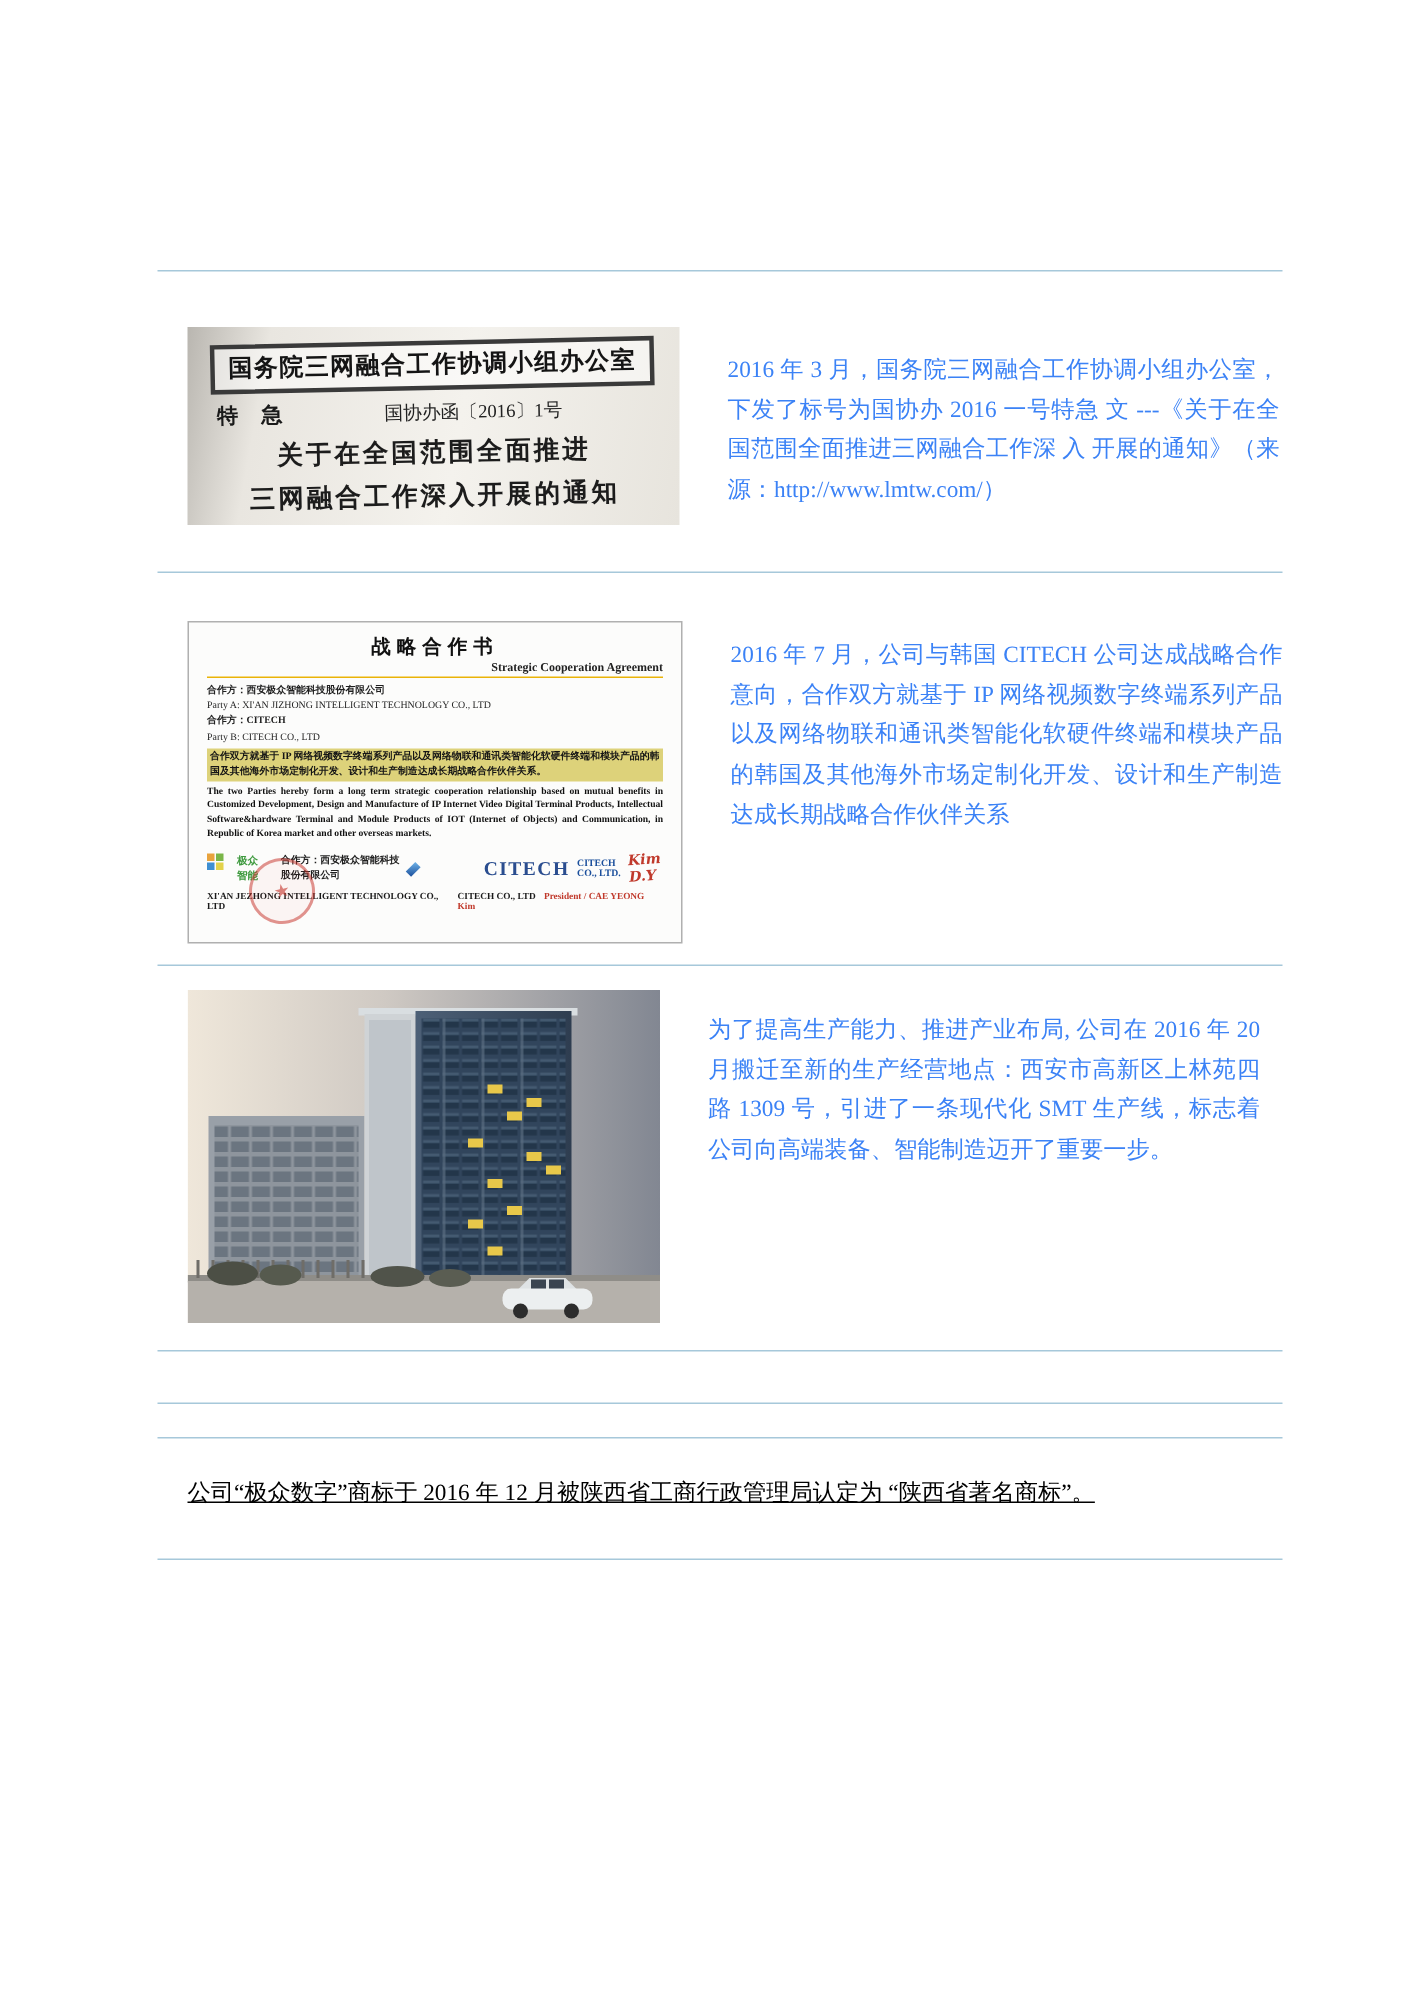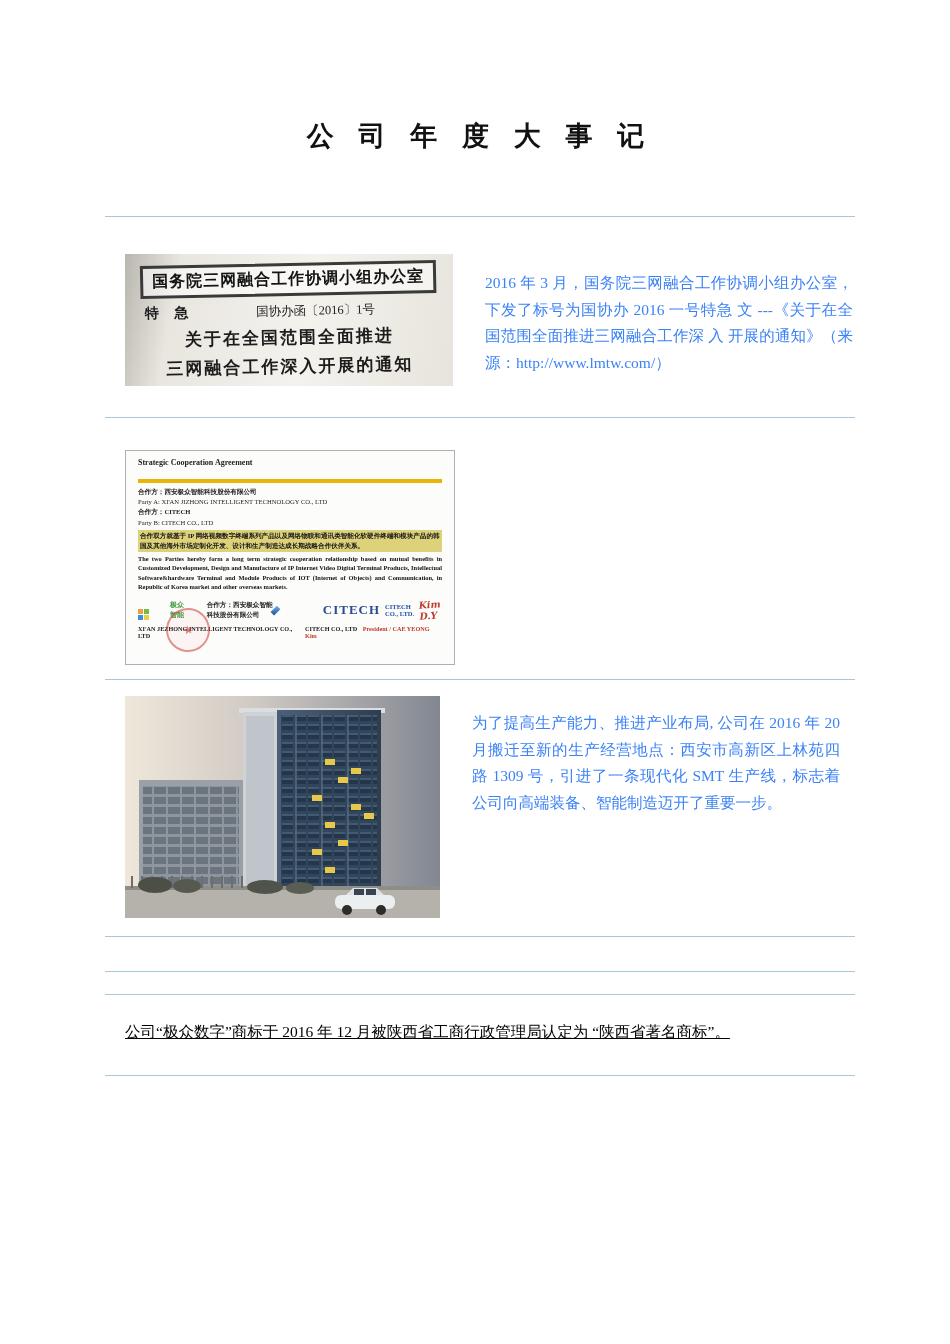--- a/index.html
+++ b/index.html
@@ -66,34 +66,34 @@
     text-align:center; font-size:17px; font-weight:bold; letter-spacing:2px;
     color:#1c1c1c; margin-top:7px; line-height:1.3;
   }
 
   
   .agreement {
     width:330px; height:215px; border:1px solid #b0b0b0; background:#fcfcfb;
     padding:7px 12px 5px; position:relative; overflow:hidden;
   }
   .ag-title { text-align:center; font-size:13px; font-weight:bold; letter-spacing:4px; color:#111; }
-  .ag-sub { text-align:left; font-size:8px; font-weight:bold; color:#222;
-            border-bottom:4px solid #eab308; padding-bottom:12px; margin-bottom:4px; }
+  .ag-sub { text-align:right; font-size:8px; font-weight:bold; color:#222;
+            border-bottom:1px solid #eab308; padding-bottom:2px; margin-bottom:4px; }
   .ag-line { font-size:6.6px; line-height:1.55; color:#1f1f1f; }
   .ag-line.bold { font-weight:bold; }
   .ag-highlight {
     margin-top:2px; background:#ddd27a; font-size:6.6px; font-weight:bold;
     line-height:1.5; padding:1px 2px; color:#151515;
   }
   .ag-english {
     margin-top:2px; font-size:6.4px; font-weight:600; line-height:1.5;
     color:#101010; text-align:justify;
   }
   .ag-logos { margin-top:7px; display:flex; align-items:center; justify-content:space-between; }
-  .logo-left { display:flex; align-items:flex-end; gap:21px; }
+  .logo-left { display:flex; align-items:flex-start; gap:9px; }
   .logo-squares { display:grid; grid-template-columns:5px 5px; grid-template-rows:5px 5px; gap:1px; }
   .sq1{background:#e8a33d;} .sq2{background:#7ab648;} .sq3{background:#3f8fd2;} .sq4{background:#e3d24a;}
   .logo-left-text { font-size:7px; font-weight:bold; color:#3f9a3f; }
   .logo-right { display:flex; align-items:center; gap:5px; }
   .citech-diamond {
     width:9px; height:9px; transform:rotate(45deg);
     background:linear-gradient(135deg,#6fb3e8,#1b4f9c);
   }
   .citech-word { font-size:13px; font-weight:bold; color:#2a4d8f; letter-spacing:1px;padding-left:40px; }
   .citech-co { font-size:6.5px; font-weight:bold; color:#1b4f9c; }
@@ -110,21 +110,20 @@
   }
 
   
   .building-fig { width:315px; height:222px; overflow:hidden; }
 </style>
 </head>
 <body>
 
 <main class="page">
 
-  <h1 class="page-title">公 司 年 度 大 事 记</h1>
 
   <hr class="divider d1">
 
   <section class="event-row r1">
     <figure class="gov-doc">
       <div class="gov-inner">
         <div class="gov-header">国务院三网融合工作协调小组办公室</div>
         <div class="gov-meta">
           <span class="gov-urgent">特 急</span>
           <span class="gov-number">国协办函〔2016〕1号</span>
@@ -133,20 +132,21 @@
         <div class="gov-title">三网融合工作深入开展的通知</div>
       </div>
     </figure>
     <p class="event-text t1">2016 年 3 月，国务院三网融合工作协调小组办公室，下发了标号为国协办 2016 一号特急 文 ---《关于在全国范围全面推进三网融合工作深 入 开展的通知》（来源：http://www.lmtw.com/）</p>
   </section>
 
   <hr class="divider d2">
 
   <section class="event-row r2">
     <figure class="agreement">
+      <div class="ag-title">战略合作书</div>
       <div class="ag-sub">Strategic Cooperation Agreement</div>
       <div class="ag-line bold">合作方：西安极众智能科技股份有限公司</div>
       <div class="ag-line">Party A: XI'AN JIZHONG INTELLIGENT TECHNOLOGY CO., LTD</div>
       <div class="ag-line bold">合作方：CITECH</div>
       <div class="ag-line">Party B: CITECH CO., LTD</div>
       <div class="ag-highlight">合作双方就基于 IP 网络视频数字终端系列产品以及网络物联和通讯类智能化软硬件终端和模块产品的韩国及其他海外市场定制化开发、设计和生产制造达成长期战略合作伙伴关系。</div>
       <div class="ag-english">The two Parties hereby form a long term strategic cooperation relationship based on mutual benefits in Customized Development, Design and Manufacture of IP Internet Video Digital Terminal Products, Intellectual Software&amp;hardware Terminal and Module Products of IOT (Internet of Objects) and Communication, in Republic of Korea market and other overseas markets.</div>
       <div class="ag-logos">
         <div class="logo-left">
           <span class="logo-squares">
@@ -169,20 +169,21 @@
         <span>XI'AN JEZHONG INTELLIGENT TECHNOLOGY CO., LTD</span>
         <span>
           <span>CITECH CO., LTD</span>
           <span class="ag-president">President / CAE YEONG Kim</span>
         </span>
       </div>
       <div class="stamp">
         <span>★</span>
       </div>
     </figure>
+    <p class="event-text t2">2016 年 7 月，公司与韩国 CITECH 公司达成战略合作意向，合作双方就基于 IP 网络视频数字终端系列产品以及网络物联和通讯类智能化软硬件终端和模块产品的韩国及其他海外市场定制化开发、设计和生产制造达成长期战略合作伙伴关系</p>
   </section>
 
   <hr class="divider d3">
 
   <section class="event-row r3">
     <figure class="building-fig">
       <svg viewBox="0 0 315 222" width="315" height="222" role="img">
         <defs>
           <linearGradient id="skyGrad" x1="0%" y1="0%" x2="100%" y2="0%">
             <stop offset="0%" stop-color="#efe7da"></stop>

